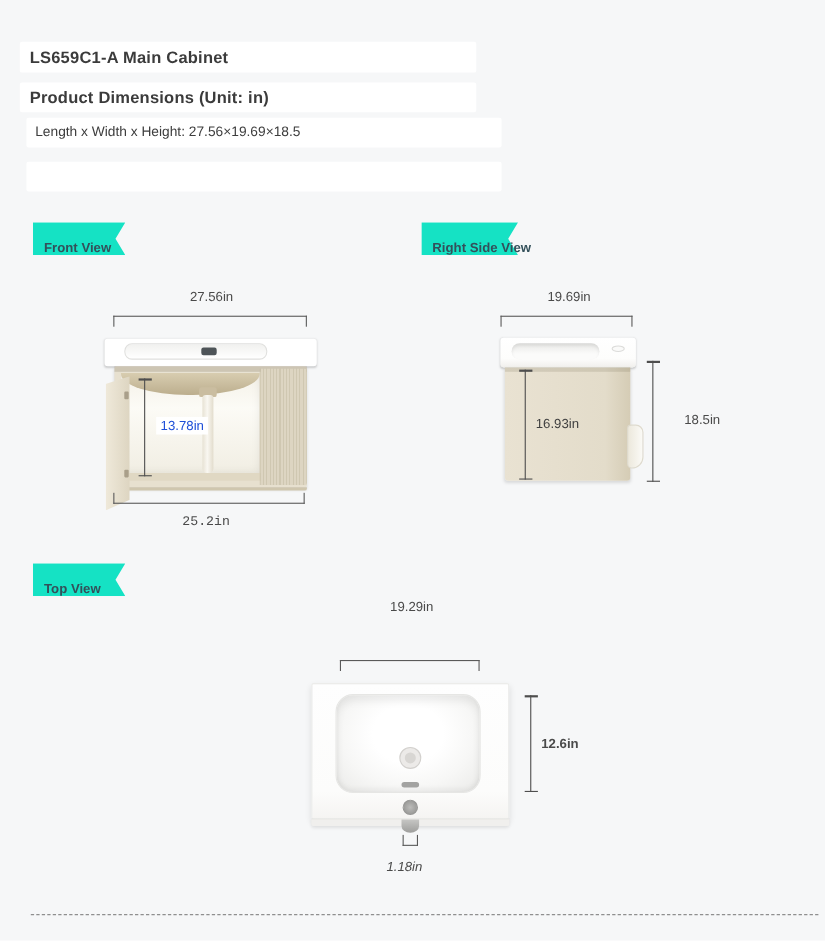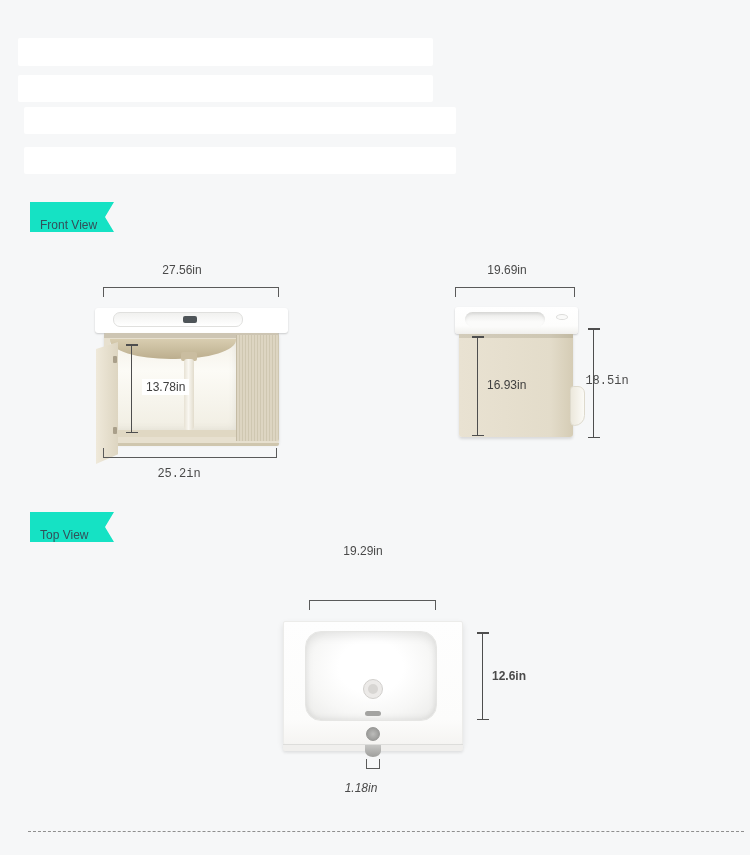--- a/index.html
+++ b/index.html
@@ -12,24 +12,24 @@
   .title { position:absolute; left:27px; top:44px; font-size:15px; font-weight:700; color:#3b3b3b; letter-spacing:.2px; }
   .subtitle { position:absolute; left:27px; top:81px; font-size:15px; font-weight:700; color:#3b3b3b; letter-spacing:.2px; }
   .spec { position:absolute; left:32px; top:113px; font-size:12.5px; color:#3d3d3d; }
   .reminder { position:absolute; left:31px; top:153px; font-size:12.5px; color:#3d3d3d; }
 
   
   .ribbon { position:absolute; height:30px; }
   .ribbon .rb-bg { position:absolute; inset:0; background:#15e2c4;
       clip-path:polygon(0 0,100% 0,calc(100% - 9px) 50%,100% 100%,0 100%); }
   .ribbon .rb-txt { position:absolute; left:10px; top:0; height:46px; display:flex; align-items:center;
-      font-size:12px; font-weight:400; color:#33505a; white-space:nowrap; }
+      font-size:12px; font-weight:700; color:#33505a; white-space:nowrap; }
 
   
-  .dim-label { position:absolute; font-size:12px; color:#4a4a4a; text-align:center; }
+  .dim-label { position:absolute; font-size:12px; color:#4a4a4a; text-align:right; }
   .hbracket-down { position:absolute; border-top:1.5px solid #5a5a5a; border-left:1.5px solid #5a5a5a; border-right:1.5px solid #5a5a5a; }
   .hbracket-up { position:absolute; border-bottom:1.5px solid #5a5a5a; border-left:1.5px solid #5a5a5a; border-right:1.5px solid #5a5a5a; }
   .vdim { position:absolute; width:0; border-left:1.5px solid #4e4e4e; }
   .vdim::before, .vdim::after { content:""; position:absolute; left:-6px; width:12px; height:1.5px; background:#4e4e4e; }
   .vdim::before { top:0; }
   .vdim::after { bottom:0; }
 
   
   .fv-counter { position:absolute; left:95px; top:308px; width:193px; height:25px; background:#ffffff;
       border-radius:3px; box-shadow:0 1px 2px rgba(0,0,0,.18); }
@@ -49,21 +49,21 @@
   .fv-floor { position:absolute; left:6px; top:91px; width:126px; height:7px; background:#e0d8c3; }
   .fv-fluted { position:absolute; left:132px; top:2px; width:43px; height:106px;
       background:repeating-linear-gradient(90deg,#ddd5c2 0px,#ddd5c2 2px,#cfc7b1 2px,#cfc7b1 3px);
       border-left:1px solid #c4bba4; border-radius:0 2px 2px 0; }
   .fv-bottom-edge { position:absolute; left:104px; top:443px; width:175px; height:3px; background:#cfc6ae; border-radius:0 0 2px 2px; }
   .fv-door { position:absolute; left:96px; top:342px; width:22px; height:122px;
       background:linear-gradient(90deg,#efe9da,#ddd5c1);
       clip-path:polygon(0 7px,100% 0,100% 92%,0 100%); box-shadow:1px 1px 2px rgba(0,0,0,.15); }
   .fv-hinge1, .fv-hinge2 { position:absolute; width:4px; height:7px; background:#a99f8a; border-radius:1px; }
   .fv-hinge1 { left:113px; top:356px; } .fv-hinge2 { left:113px; top:427px; }
-  .fv-inner-label { position:absolute; left:142px; top:379px; background:#ffffff; padding:1px 4px; font-size:12px; color:#404040; }
+  .fv-inner-label { position:absolute; left:142px; top:379px; background:#ffffff; padding:1px 4px; font-size:12px; color:#1d4ed8; }
 
   
   .rv-counter { position:absolute; left:455px; top:307px; width:123px; height:27px;
       background:linear-gradient(#ffffff,#fdfdfc 70%,#f0efec); border-radius:3px; box-shadow:0 1px 2px rgba(0,0,0,.2); }
   .rv-basin-recess { position:absolute; left:10px; top:5px; width:80px; height:15px; border-radius:8px;
       background:linear-gradient(180deg,#e8e8e6,#fbfbfa 65%); box-shadow:inset 0 2px 3px rgba(0,0,0,.08); }
   .rv-overflow { position:absolute; left:101px; top:7px; width:12px; height:6px; border:1px solid #dcdcda;
       border-radius:50%; background:#fafaf9; }
   .rv-body { position:absolute; left:459px; top:334px; width:114px; height:103px;
       background:linear-gradient(90deg,#e9e2d2 0%,#e3dcca 80%,#d5ccb5 100%);
@@ -97,20 +97,23 @@
 </head>
 <body>
 
 <div class="page">
 
   <div class="white-strip" style="left:18px;top:38px;width:415px;height:28px;"></div>
   <div class="white-strip" style="left:18px;top:75px;width:415px;height:27px;"></div>
   <div class="white-strip" style="left:24px;top:107px;width:432px;height:27px;"></div>
   <div class="white-strip" style="left:24px;top:147px;width:432px;height:27px;"></div>
 
+  <div class="title">LS659C1-A Main Cabinet</div>
+  <div class="subtitle">Product Dimensions (Unit: in)</div>
+  <div class="spec">Length x Width x Height: 27.56×19.69×18.5</div>
 
   <div class="ribbon" style="left:30px;top:202px;width:84px;">
     <div class="rb-bg"></div>
     <div class="rb-txt">Front View</div>
   </div>
 
   <div class="dim-label" style="left:152px;top:263px;width:60px;">27.56in</div>
   <div class="hbracket-down" style="left:103px;top:287px;width:176px;height:10px;"></div>
 
   <div class="fv-counter">
@@ -130,36 +133,40 @@
   <div class="fv-door"></div>
   <div class="fv-hinge1"></div>
   <div class="fv-hinge2"></div>
 
   <div class="vdim" style="left:131px;top:344px;height:89px;"></div>
   <div class="fv-inner-label">13.78in</div>
 
   <div class="hbracket-up" style="left:103px;top:448px;width:174px;height:10px;"></div>
   <div class="dim-label" style="left:149px;top:467px;width:60px;font-family:Liberation Mono, monospace;">25.2in</div>
 
+  <div class="ribbon" style="left:383px;top:202px;width:88px;">
+    <div class="rb-bg"></div>
+    <div class="rb-txt">Right Side View</div>
+  </div>
 
   <div class="dim-label" style="left:477px;top:263px;width:60px;">19.69in</div>
   <div class="hbracket-down" style="left:455px;top:287px;width:120px;height:10px;"></div>
 
   <div class="rv-counter">
     <div class="rv-basin-recess"></div>
     <div class="rv-overflow"></div>
   </div>
   <div class="rv-body"></div>
   <div class="rv-pipe"></div>
 
   <div class="vdim" style="left:477px;top:336px;height:100px;"></div>
   <div class="rv-body-label">16.93in</div>
 
   <div class="vdim" style="left:593px;top:328px;height:110px;"></div>
-  <div class="dim-label" style="left:585px;top:374px;width:44px;text-align:center;font-family:Liberation Mono, monospace;">18.5in</div>
+  <div class="dim-label" style="left:622px;top:374px;width:44px;text-align:left;">18.5in</div>
 
   <div class="ribbon" style="left:30px;top:512px;width:84px;">
     <div class="rb-bg"></div>
     <div class="rb-txt">Top View</div>
   </div>
 
   <div class="dim-label" style="left:332px;top:544px;width:62px;">19.29in</div>
   <div class="hbracket-down" style="left:309px;top:600px;width:127px;height:10px;"></div>
 
   <div class="tv-counter"></div>

